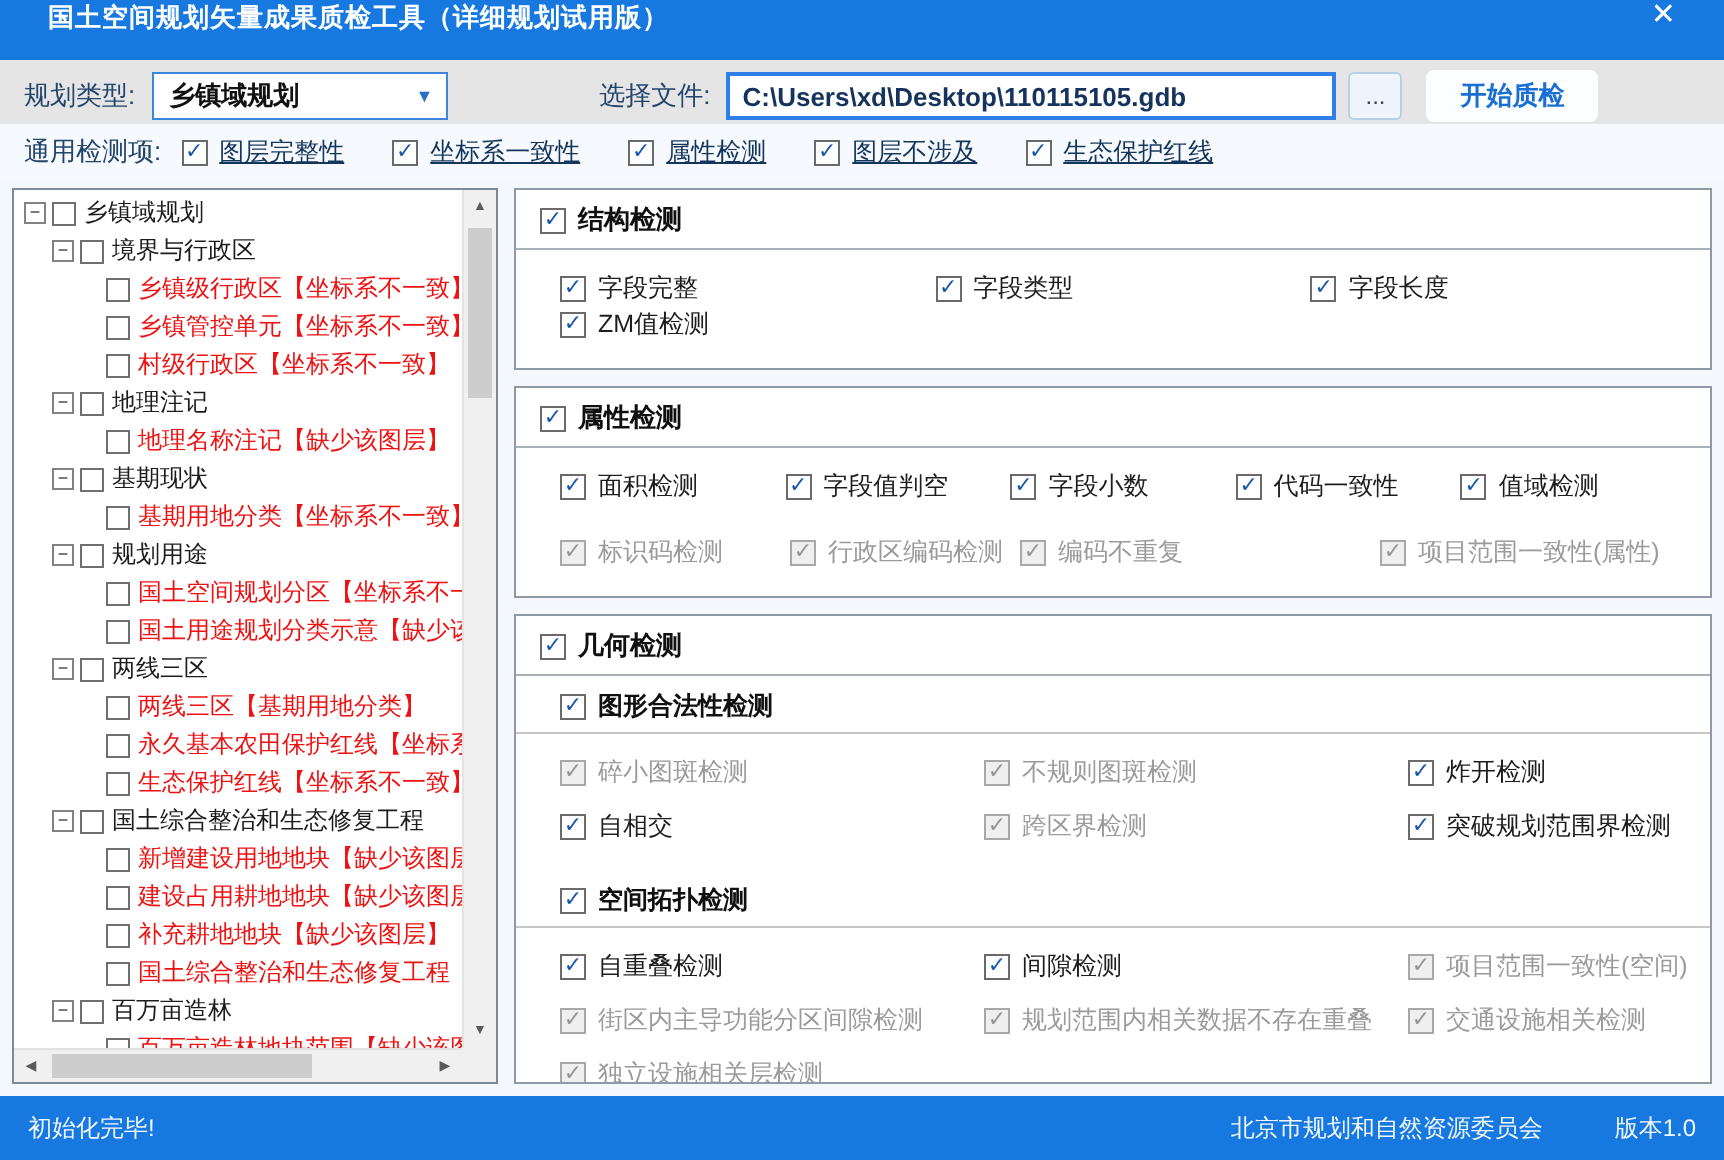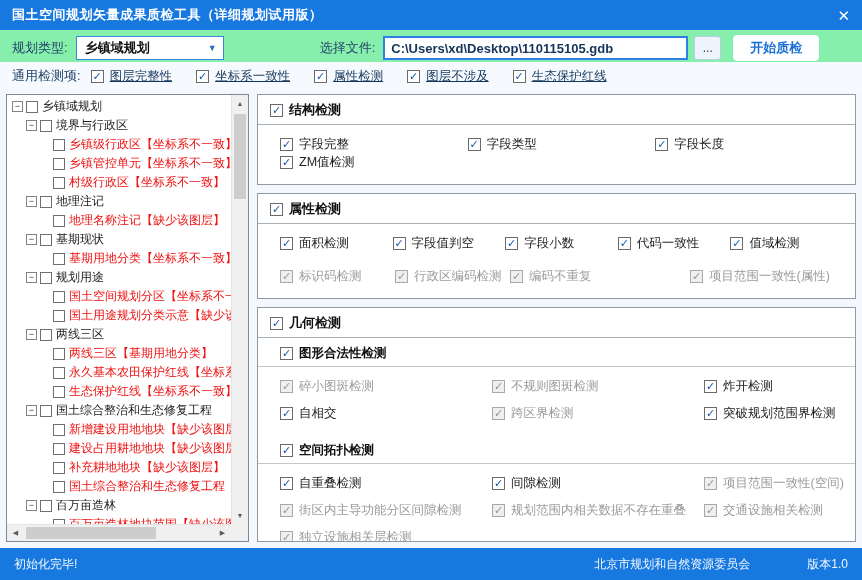--- a/index.html
+++ b/index.html
@@ -1,33 +1,33 @@
 <!DOCTYPE html>
 <html><head>
 <meta charset="utf-8">
 <style>
   * { box-sizing: border-box; margin: 0; padding: 0; }
   html, body { width: 862px; height: 580px; overflow: hidden; }
   body { font-family: "Liberation Sans", "DejaVu Sans", sans-serif; background: #f4f8fd; }
   .window { width: 862px; height: 580px; display: flex; flex-direction: column; background: #f4f8fd; }
 
   
-  .titlebar { height: 30px; background: #1779e0; color: #fff; display: flex; align-items: center;
-              justify-content: space-between; padding: 0 12px; flex: none; }
+  .titlebar { height: 30px; background: #1779e0; color: #fff; display: flex; align-items: flex-start;
+              justify-content: space-between; padding: 0 24px; flex: none; }
   .title { font-size: 13px; font-weight: bold; letter-spacing: .5px; }
   .close { font-size: 15px; cursor: pointer; line-height: 1; }
 
   
-  .toolbar { height: 32px; flex: none; display: flex; align-items: center; padding: 4px 10px 0 12px; background: #86efac; }
+  .toolbar { height: 32px; flex: none; display: flex; align-items: center; padding: 4px 10px 0 12px; background: #e5e5e5; }
   .lbl { font-size: 13px; color: #23456b; white-space: nowrap; }
   .combo { width: 148px; height: 24px; margin-left: 8px; border: 1px solid #3c86dd; background: #fff;
            display: flex; align-items: center; justify-content: space-between; padding: 0 6px 0 8px;
            font-size: 13px; font-weight: bold; color: #111; cursor: pointer; }
   .combo-arrow { font-size: 9px; color: #2a6fc4; }
-  .file-lbl { margin-left: 96px; }
+  .file-lbl { margin-left: 76px; }
   .file-input { width: 305px; height: 24px; margin-left: 8px; border: 2px solid #2f7fe8; background: #fff;
                 font-family: inherit; font-size: 13px; font-weight: bold; color: #15335c; padding: 0 6px; outline: none; }
   .browse-btn { width: 27px; height: 24px; margin-left: 6px; border: 1px solid #b8cde6; background: #eef4fc;
                 border-radius: 3px; color: #444; font-size: 12px; cursor: pointer; }
   .start-btn { height: 26px; margin-left: 12px; padding: 0 16px; border: 1px solid #fff; background: #fdfeff;
                border-radius: 4px; color: #1a6fd4; font-size: 13px; font-weight: bold; cursor: pointer;
                font-family: inherit; }
 
   
   .general-row { height: 28px; flex: none; display: flex; align-items: center; padding: 0 12px; background: #f6fafe; }
@@ -86,21 +86,21 @@
   .sub-body { padding: 6px 12px 4px 22px; }
   .check-row { display: grid; margin: 4px 0 9px; align-items: center; }
   .row-4 { grid-template-columns: repeat(3, 1fr); }
   .row-5 { grid-template-columns: repeat(5, 1fr); }
   .row-attr2 { grid-template-columns: 115px 115px 180px 1fr; margin-top: 15px; }
   .row-w3 { grid-template-columns: 212px 212px 1fr; }
 
   
   .statusbar { height: 32px; flex: none; background: #1779e0; color: #f0f7ff; display: flex; align-items: center;
                justify-content: space-between; padding: 0 14px; font-size: 12px; }
-  .status-right { display: flex; gap: 57px; align-items: center; }
+  .status-right { display: flex; gap: 36px; align-items: center; }
 </style>
 </head>
 <body>
 
 <div class="window">
 
   <div class="titlebar">
     <span class="title">国土空间规划矢量成果质检工具（详细规划试用版）</span>
     <span class="close">✕</span>
   </div>

